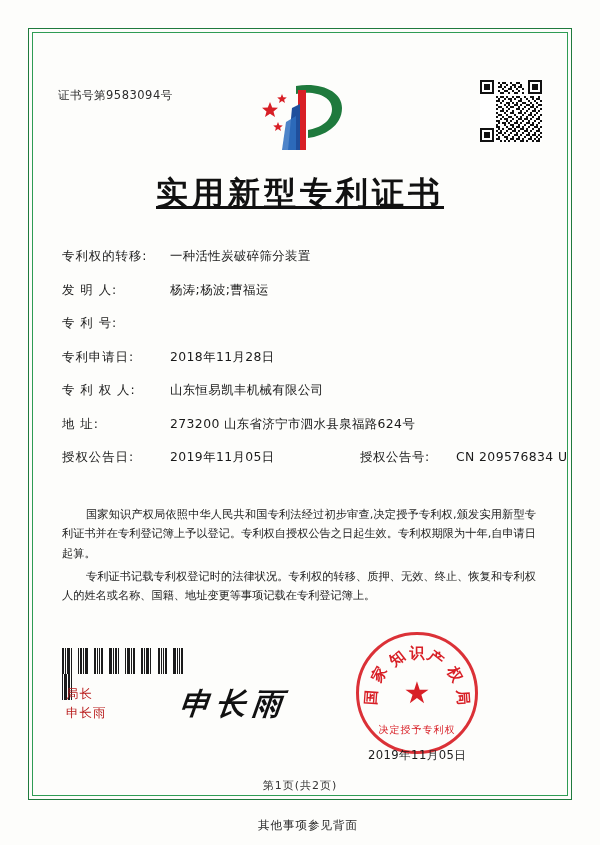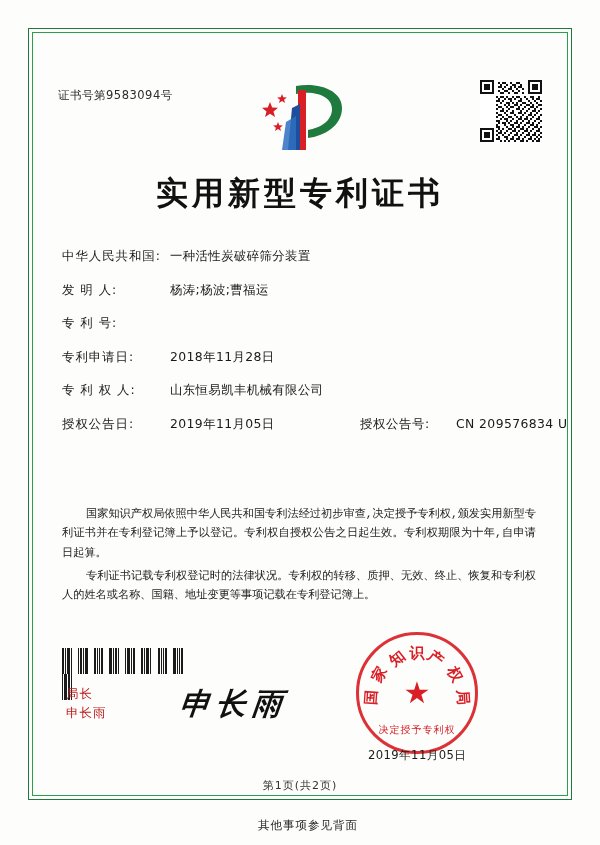--- a/index.html
+++ b/index.html
@@ -68,20 +68,21 @@
     position: absolute;
     left: 0;
     right: 0;
     top: 172px;
     text-align: center;
     font-size: 32px;
     font-weight: bold;
     letter-spacing: 4px;
     color: #111;
     font-family: "DejaVu Sans", "Liberation Sans", sans-serif;
+    text-decoration: underline;
   }
 
   
   .fields {
     position: absolute;
     left: 62px;
     top: 248px;
     width: 478px;
   }
   .field-row {
@@ -122,21 +123,20 @@
     top: 505px;
     width: 474px;
     font-size: 11.2px;
     line-height: 1.72;
     color: #232323;
     text-align: justify;
   }
   .paras p {
     margin: 0 0 4px 0;
     text-indent: 24px;
-    font-family: Liberation Mono, monospace;
   }
 
   
   .barcode {
     position: absolute;
     left: 62px;
     top: 648px;
     width: 124px;
     height: 26px;
   }
@@ -485,37 +485,41 @@
         <rect x="23" y="30" width="1" height="1"></rect>
         <rect x="26" y="30" width="1" height="1"></rect>
         <rect x="28" y="30" width="2" height="1"></rect>
     </g>
   </svg>
 
   <div class="title">实用新型专利证书</div>
 
   <div class="fields">
     <div class="field-row">
-      <div class="field-label">中华人民共和国:</div>
+      <div class="field-label">专利权的转移:</div>
       <div class="field-value">一种活性炭破碎筛分装置</div>
     </div>
     <div class="field-row">
       <div class="field-label">发 明 人:</div>
       <div class="field-value">杨涛;杨波;曹福运</div>
     </div>
     <div class="field-row">
       <div class="field-label">专 利 号:</div>
     </div>
     <div class="field-row">
       <div class="field-label">专利申请日:</div>
       <div class="field-value">2018年11月28日</div>
     </div>
     <div class="field-row">
       <div class="field-label">专 利 权 人:</div>
       <div class="field-value">山东恒易凯丰机械有限公司</div>
+    </div>
+    <div class="field-row">
+      <div class="field-label">地        址:</div>
+      <div class="field-value">273200 山东省济宁市泗水县泉福路624号</div>
     </div>
     <div class="field-row two" style="margin-top:16px;">
       <div class="field-label">授权公告日:</div>
       <div class="field-value">2019年11月05日</div>
       <div class="field-label2">授权公告号:</div>
       <div class="field-value2">CN 209576834 U</div>
     </div>
   </div>
 
   <div class="paras">

